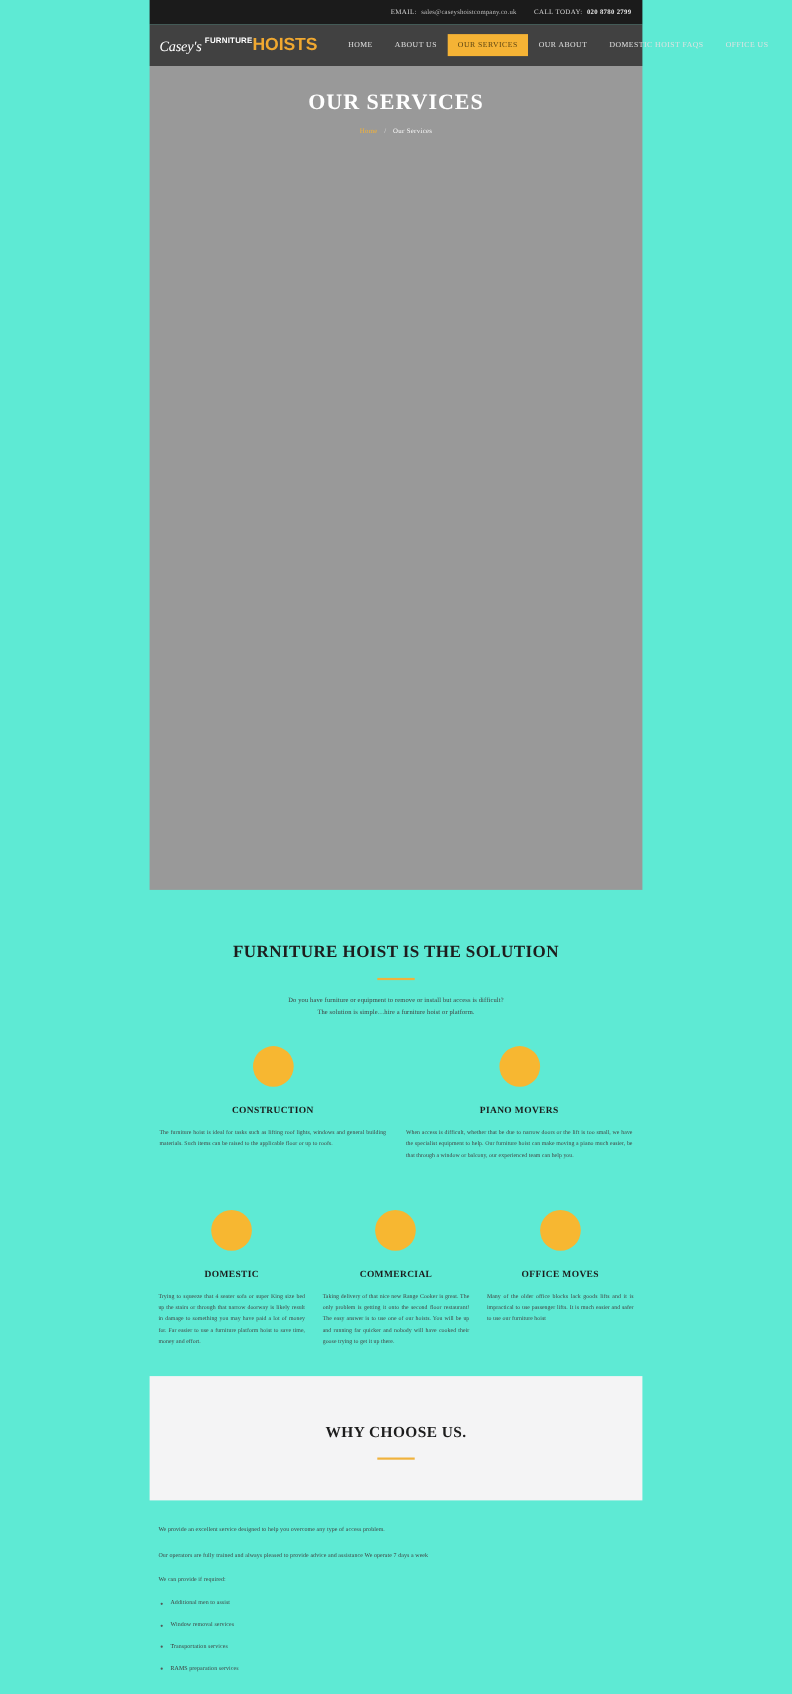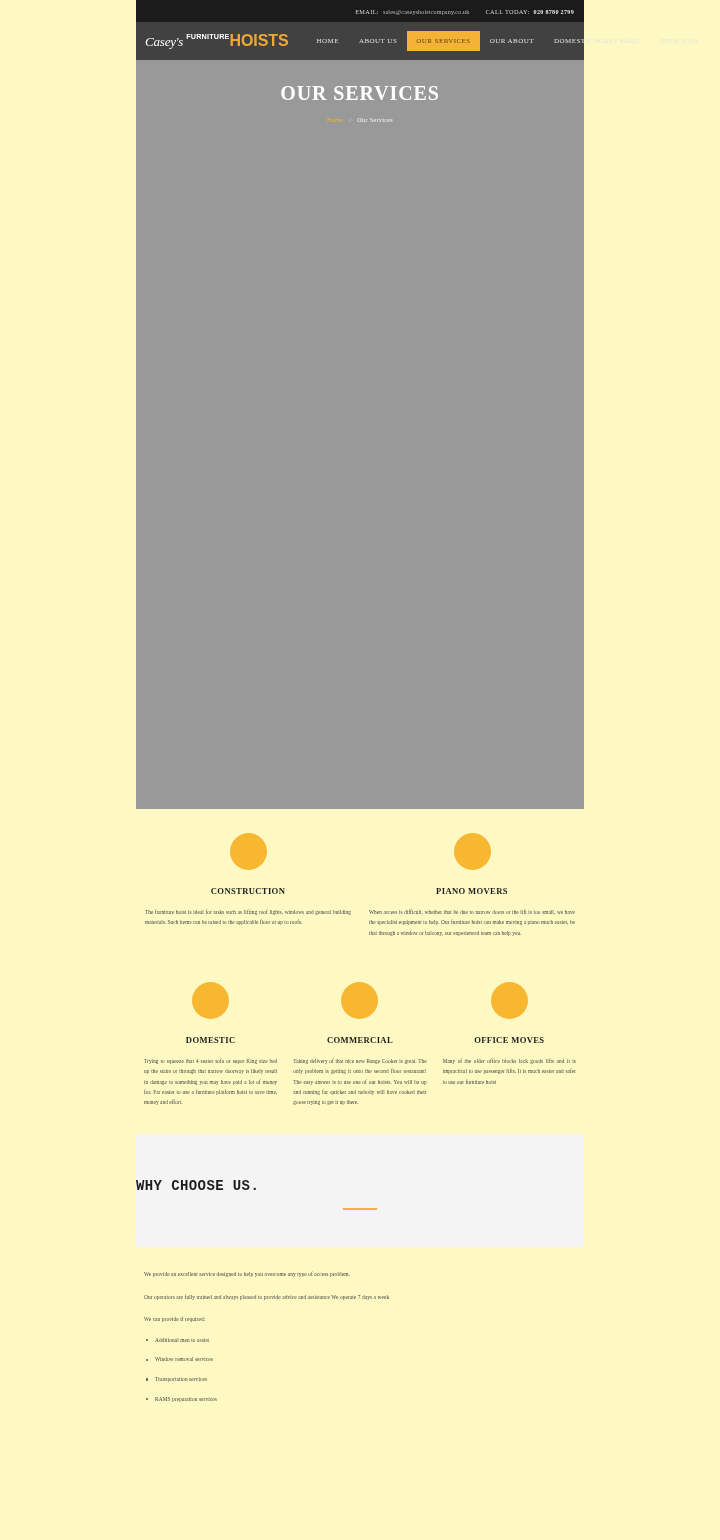--- a/index.html
+++ b/index.html
@@ -7,21 +7,21 @@
     width: 720px;
     height: 1540px;
     background: #ffffff;
     font-family: "Liberation Serif", "DejaVu Serif", serif;
     overflow: hidden;
   }
   .page {
     position: relative;
     width: 720px;
     height: 1540px;
-    background: #fef9c3;
+    background: #5eead4;
   }
   
   .site {
     position: absolute;
     left: 136px;
     top: 0;
     width: 448px;
   }
 
   
@@ -193,21 +193,21 @@
   }
   .services.row2 { margin-top: 24px; }
   .svc.wide { width: 224px; padding: 0 9px; }
 
   
   .why-panel {
     margin-top: 26px;
     background: #f4f4f5;
     height: 113px;
     padding-top: 44px;
-    font-family: Liberation Mono, monospace;
+    text-align: center;
   }
   .why-title {
     font-size: 14px;
     font-weight: bold;
     color: #1d1d1d;
     letter-spacing: .4px;
   }
   .why-panel .rule { margin-top: 14px; }
 
   
@@ -280,20 +280,28 @@
 
     <div class="hero">
       <div class="hero-title">OUR SERVICES</div>
       <div class="breadcrumb">
         <span class="bc-home">Home</span>
         <span class="bc-sep">/</span>
         <span class="bc-cur">Our Services</span>
       </div>
     </div>
 
+    <div class="solution">
+      <div class="sec-title">FURNITURE HOIST IS THE SOLUTION</div>
+      <div class="rule"></div>
+      <div class="solution-lines">
+        <p>Do you have furniture or equipment to remove or install but access is difficult?</p>
+        <p>The solution is simple…hire a furniture hoist or platform.</p>
+      </div>
+    </div>
 
     <div class="services row2">
       <div class="svc wide">
         <div class="svc-circle"></div>
         <div class="svc-title">CONSTRUCTION</div>
         <div class="svc-text">The furniture hoist is ideal for tasks such as lifting roof lights, windows and general building materials. Such items can be raised to the applicable floor or up to roofs.</div>
       </div>
       <div class="svc wide">
         <div class="svc-circle"></div>
         <div class="svc-title">PIANO MOVERS</div>

